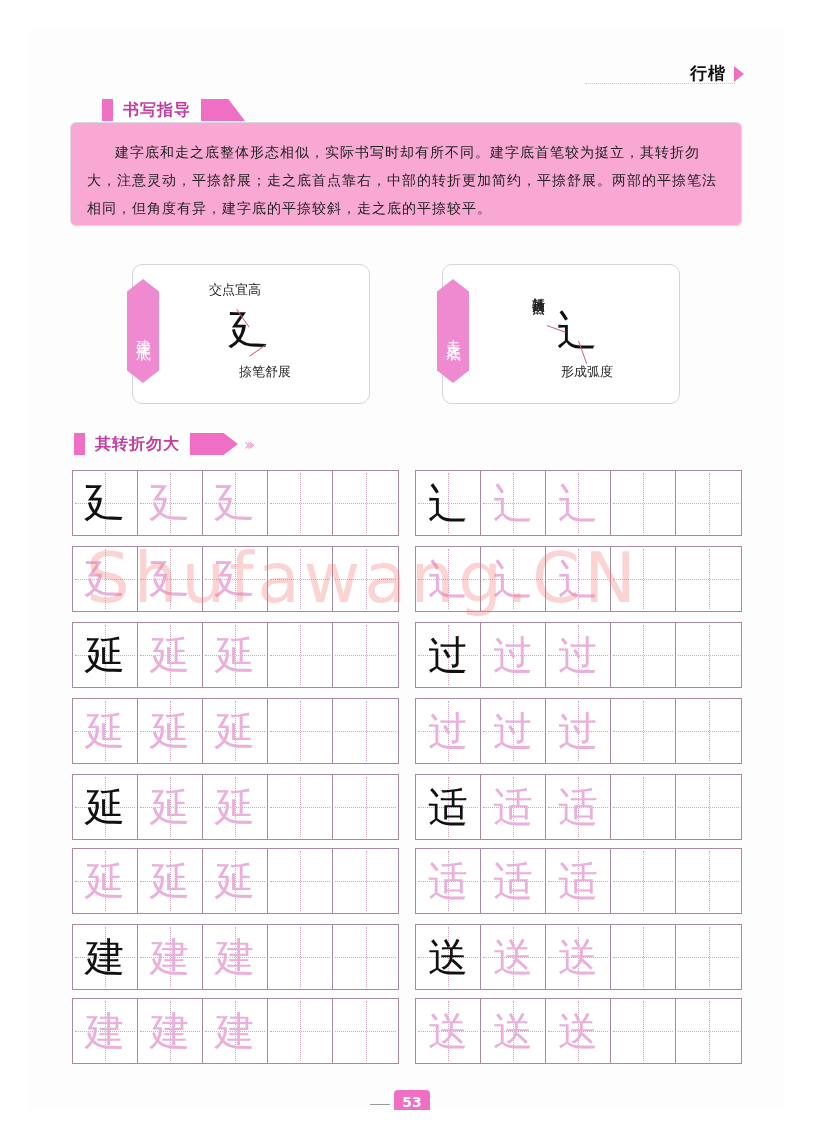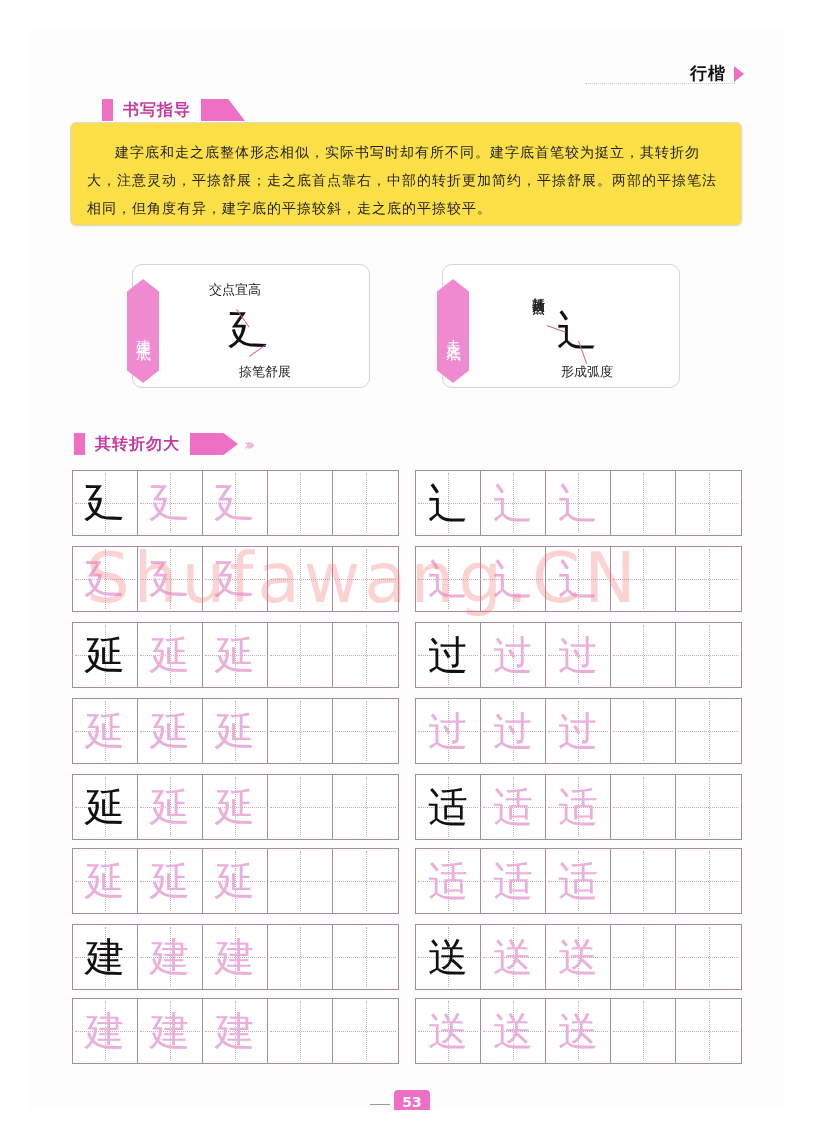--- a/index.html
+++ b/index.html
@@ -23,26 +23,26 @@
      padding: 0 10px; height: 24px; line-height: 24px; background: #fff; letter-spacing: 1px; }
   .tag-slant { height: 22px; background: #ef6fc4; clip-path: polygon(0 0, 62% 0, 100% 100%, 0 100%); }
   .tag1 { left: 74px; top: 98px; margin-left: 28px; }
   .tag1 .tag-slant { width: 44px; }
   .tag2 { left: 74px; top: 432px; }
   .tag2 .tag-slant { width: 48px; clip-path: polygon(0 0, 70% 0, 100% 50%, 70% 100%, 0 100%); }
   .tag-arrows { margin-left: 6px; font-family: "DejaVu Sans", sans-serif; color: #e9a0d2; font-size: 16px; letter-spacing: -4px; }
 
   
   .guide-box { position: absolute; left: 70px; top: 122px; width: 672px; height: 104px;
-     border: 1px solid #d9d9e0; border-radius: 6px; background: #fde047; box-shadow: 1px 1px 2px rgba(0,0,0,0.05);
+     border: 1px solid #d9d9e0; border-radius: 6px; background: #f9a8d4; box-shadow: 1px 1px 2px rgba(0,0,0,0.05);
      padding: 15px 14px 0 16px; }
   .guide-text { font-family: "DejaVu Serif", serif; font-size: 14px; line-height: 28px; color: #222; text-indent: 28px; letter-spacing: 1px; }
 
   
-  .card { position: absolute; top: 264px; width: 238px; height: 124px; border: 1px solid #d4d4dc; border-radius: 10px; background: #fff; }
+  .card { position: absolute; top: 264px; width: 238px; height: 140px; border: 1px solid #d4d4dc; border-radius: 10px; background: #fff; }
   .card-left { left: 132px; }
   .card-right { left: 442px; }
   .card-badge { position: absolute; left: -6px; top: 14px; width: 32px; height: 104px; background: #ef8ad0;
      clip-path: polygon(50% 0, 100% 12%, 100% 88%, 50% 100%, 0 88%, 0 12%); display: flex; align-items: center; justify-content: center; }
   .card-badge span { writing-mode: vertical-rl; color: #fff; font-size: 15px; letter-spacing: 3px; font-family: "DejaVu Serif", serif; }
   .diag-label { position: absolute; font-size: 13px; color: #222; font-family: "DejaVu Serif", serif; }
   .diag-char { position: absolute; font-size: 40px; color: #111; font-family: "DejaVu Serif", serif; }
   .diag-arrow { position: absolute; height: 1px; background: #d8609d; transform-origin: 0 0; }
   .diag-vert { writing-mode: vertical-rl; letter-spacing: 1px; }
 

